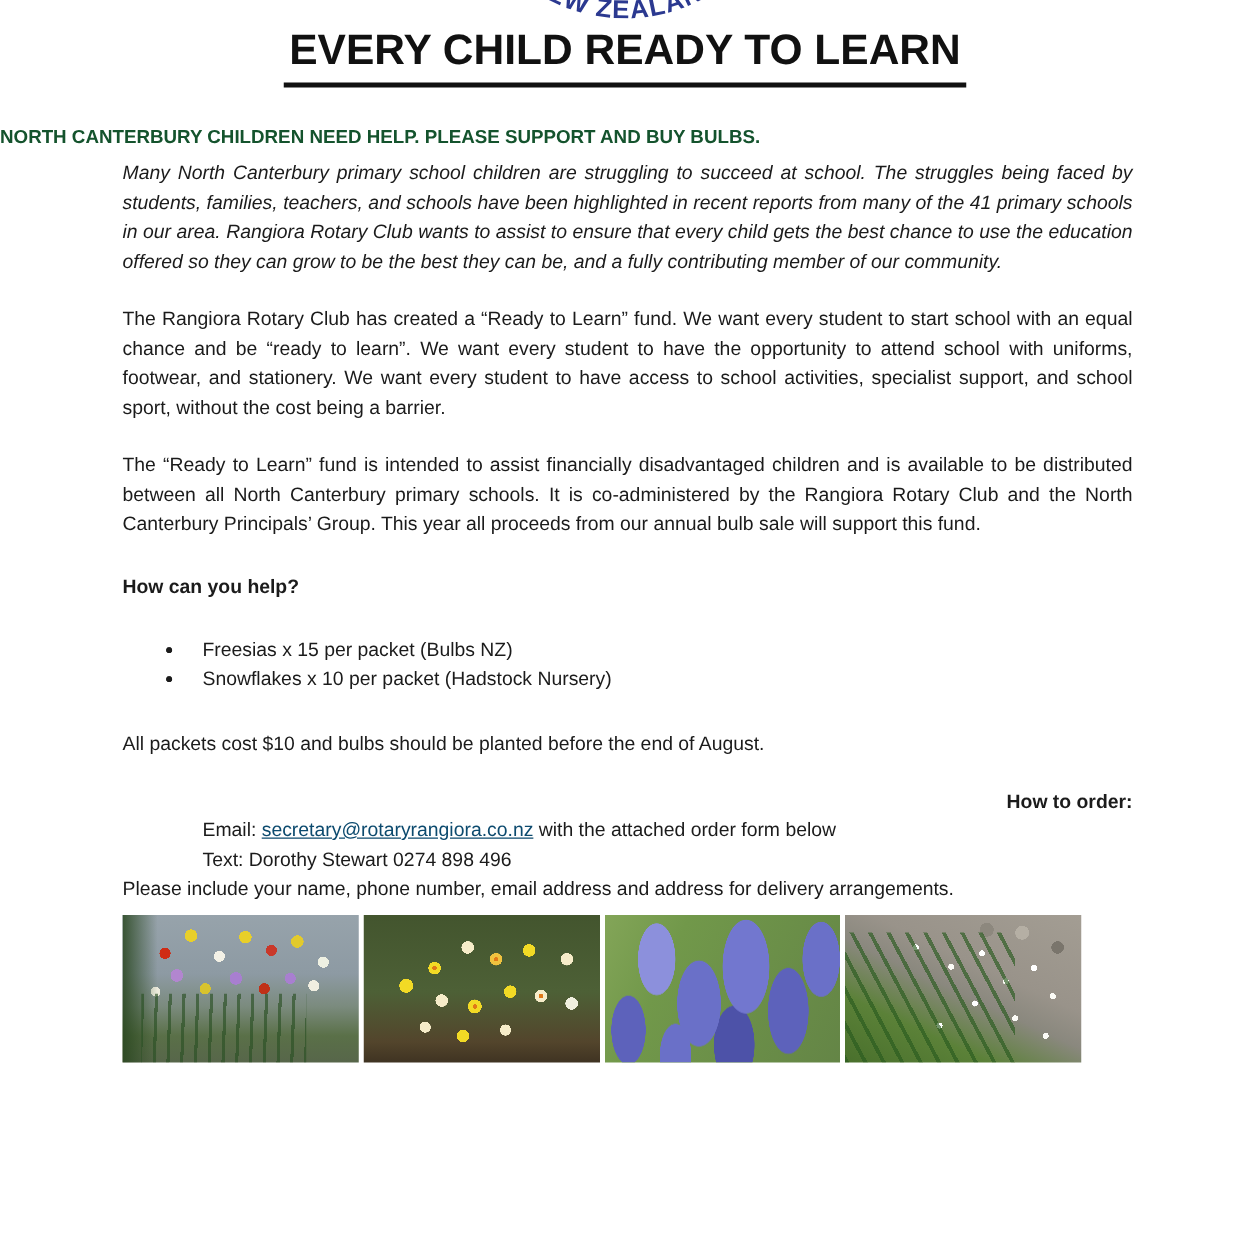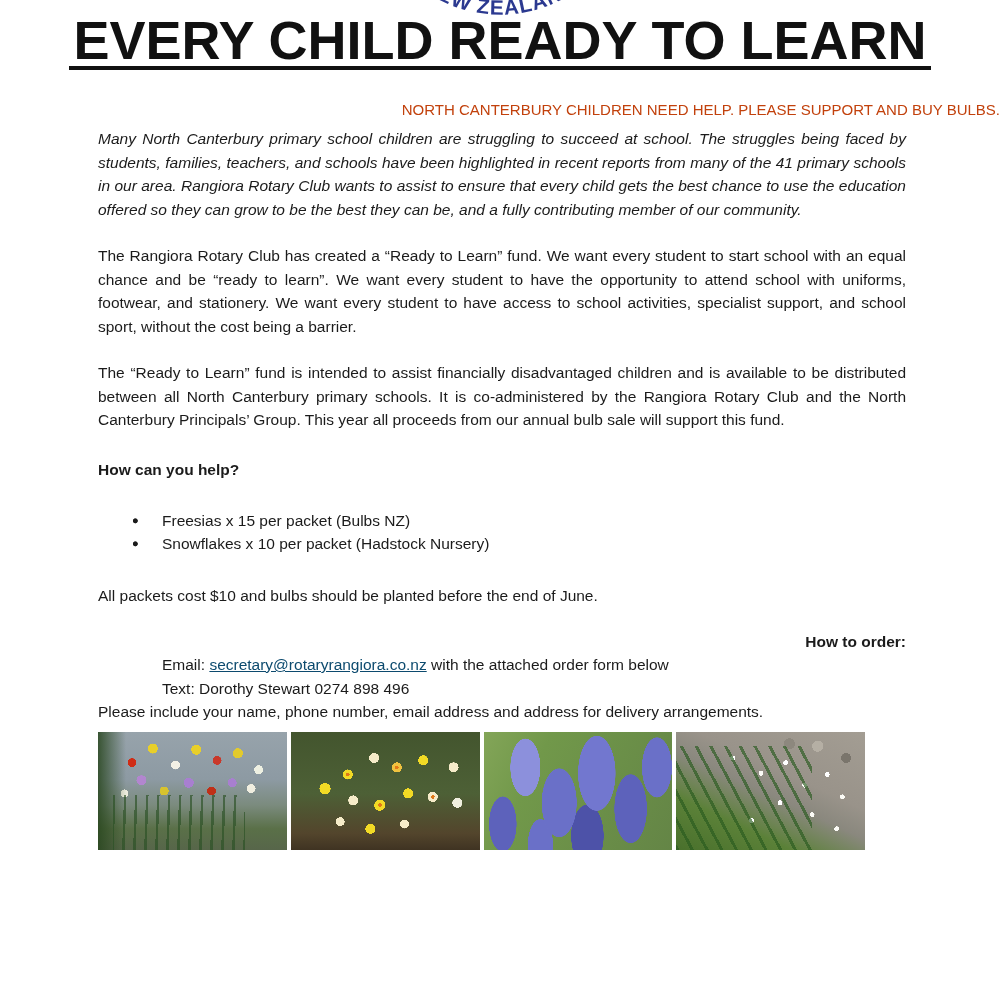--- a/index.html
+++ b/index.html
@@ -20,34 +20,34 @@
     overflow:hidden;
     display:flex;
     justify-content:center;
   }
   .logo-clip svg{display:block;margin-top:-29px;}
   
   .title-wrap{text-align:center;margin-top:3px;}
   .doc-title{
     display:inline-block;
     font-weight:bold;
-    font-size:54px;
+    font-size:34px;
     line-height:44px;
     letter-spacing:0px;
     color:#111111;
     border-bottom:4px solid #111111;
     padding:0 4px 4px 4px;
   }
   .subtitle{
-    text-align:right;
-    font-weight:normal;
+    text-align:left;
+    font-weight:bold;
     font-size:15px;
     line-height:18px;
     margin-top:31px;
-    color:#c2410c;
+    color:#14532d;
   }
   
   .content{margin:0 94px 0 98px;}
   p.body-par{
     text-align:justify;
     margin:23px 0 0 0;
   }
   p.first-par{margin-top:8px;font-style:italic;}
   .section-head{font-weight:bold;margin:26px 0 0 0;}
   .section-body{text-align:justify;margin:0;}
@@ -204,21 +204,21 @@
       </li>
       <li>
         <span class="marker">●</span>
       </li>
       <li>
         <span class="marker">●</span>
         <span>Snowflakes x 10 per packet (Hadstock Nursery)</span>
       </li>
     </ul>
 
-    <p class="packets-note">All packets cost $10 and bulbs should be planted before the end of June.</p>
+    <p class="packets-note">All packets cost $10 and bulbs should be planted before the end of August.</p>
 
     <p class="order-head">How to order:</p>
     <p class="order-line"><span>Email: </span><a class="email-link" href="#">secretary@rotaryrangiora.co.nz</a><span> with the attached order form below</span></p>
     <p class="order-line">Text: Dorothy Stewart 0274 898 496</p>
     <p class="delivery-note">Please include your name, phone number, email address and address for delivery arrangements.</p>
 
     <div class="photos">
       <div class="ph ph-freesias" title="Mixed freesias in red, yellow, purple and white"></div>
       <div class="ph ph-daffodils" title="Yellow and white daffodils"></div>
       <div class="ph ph-muscari" title="Blue grape hyacinth bluebells"></div>

